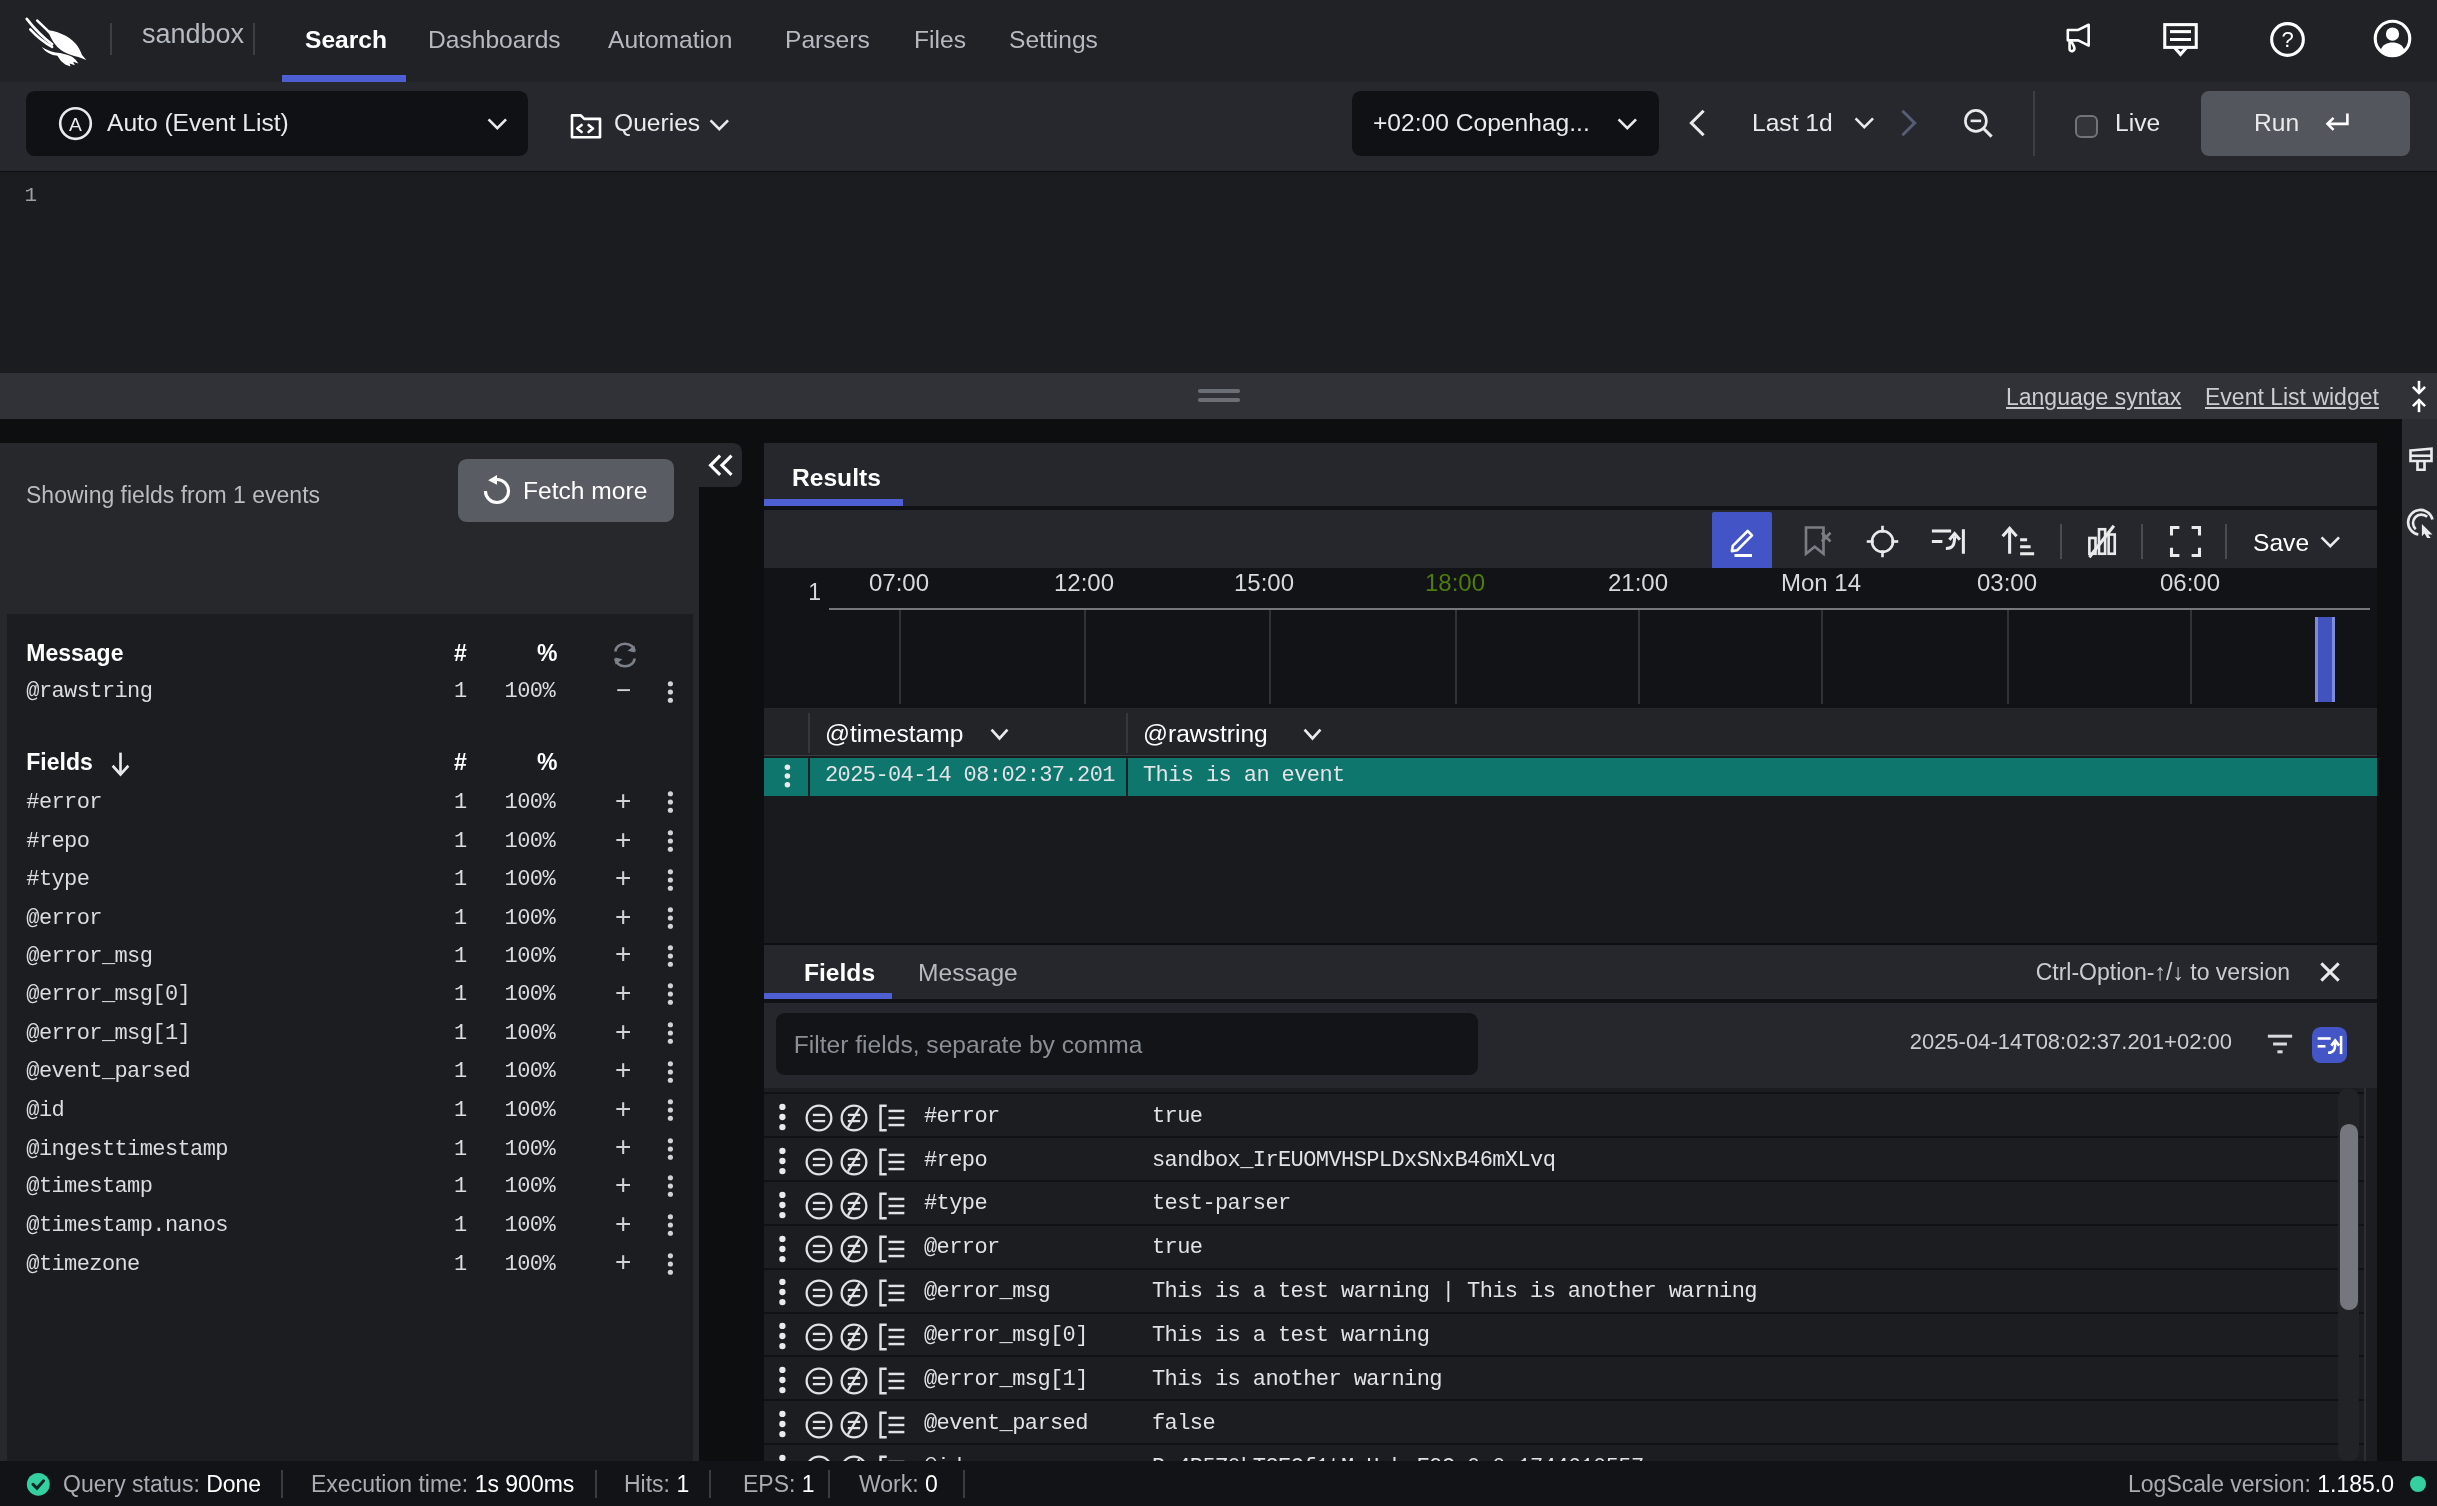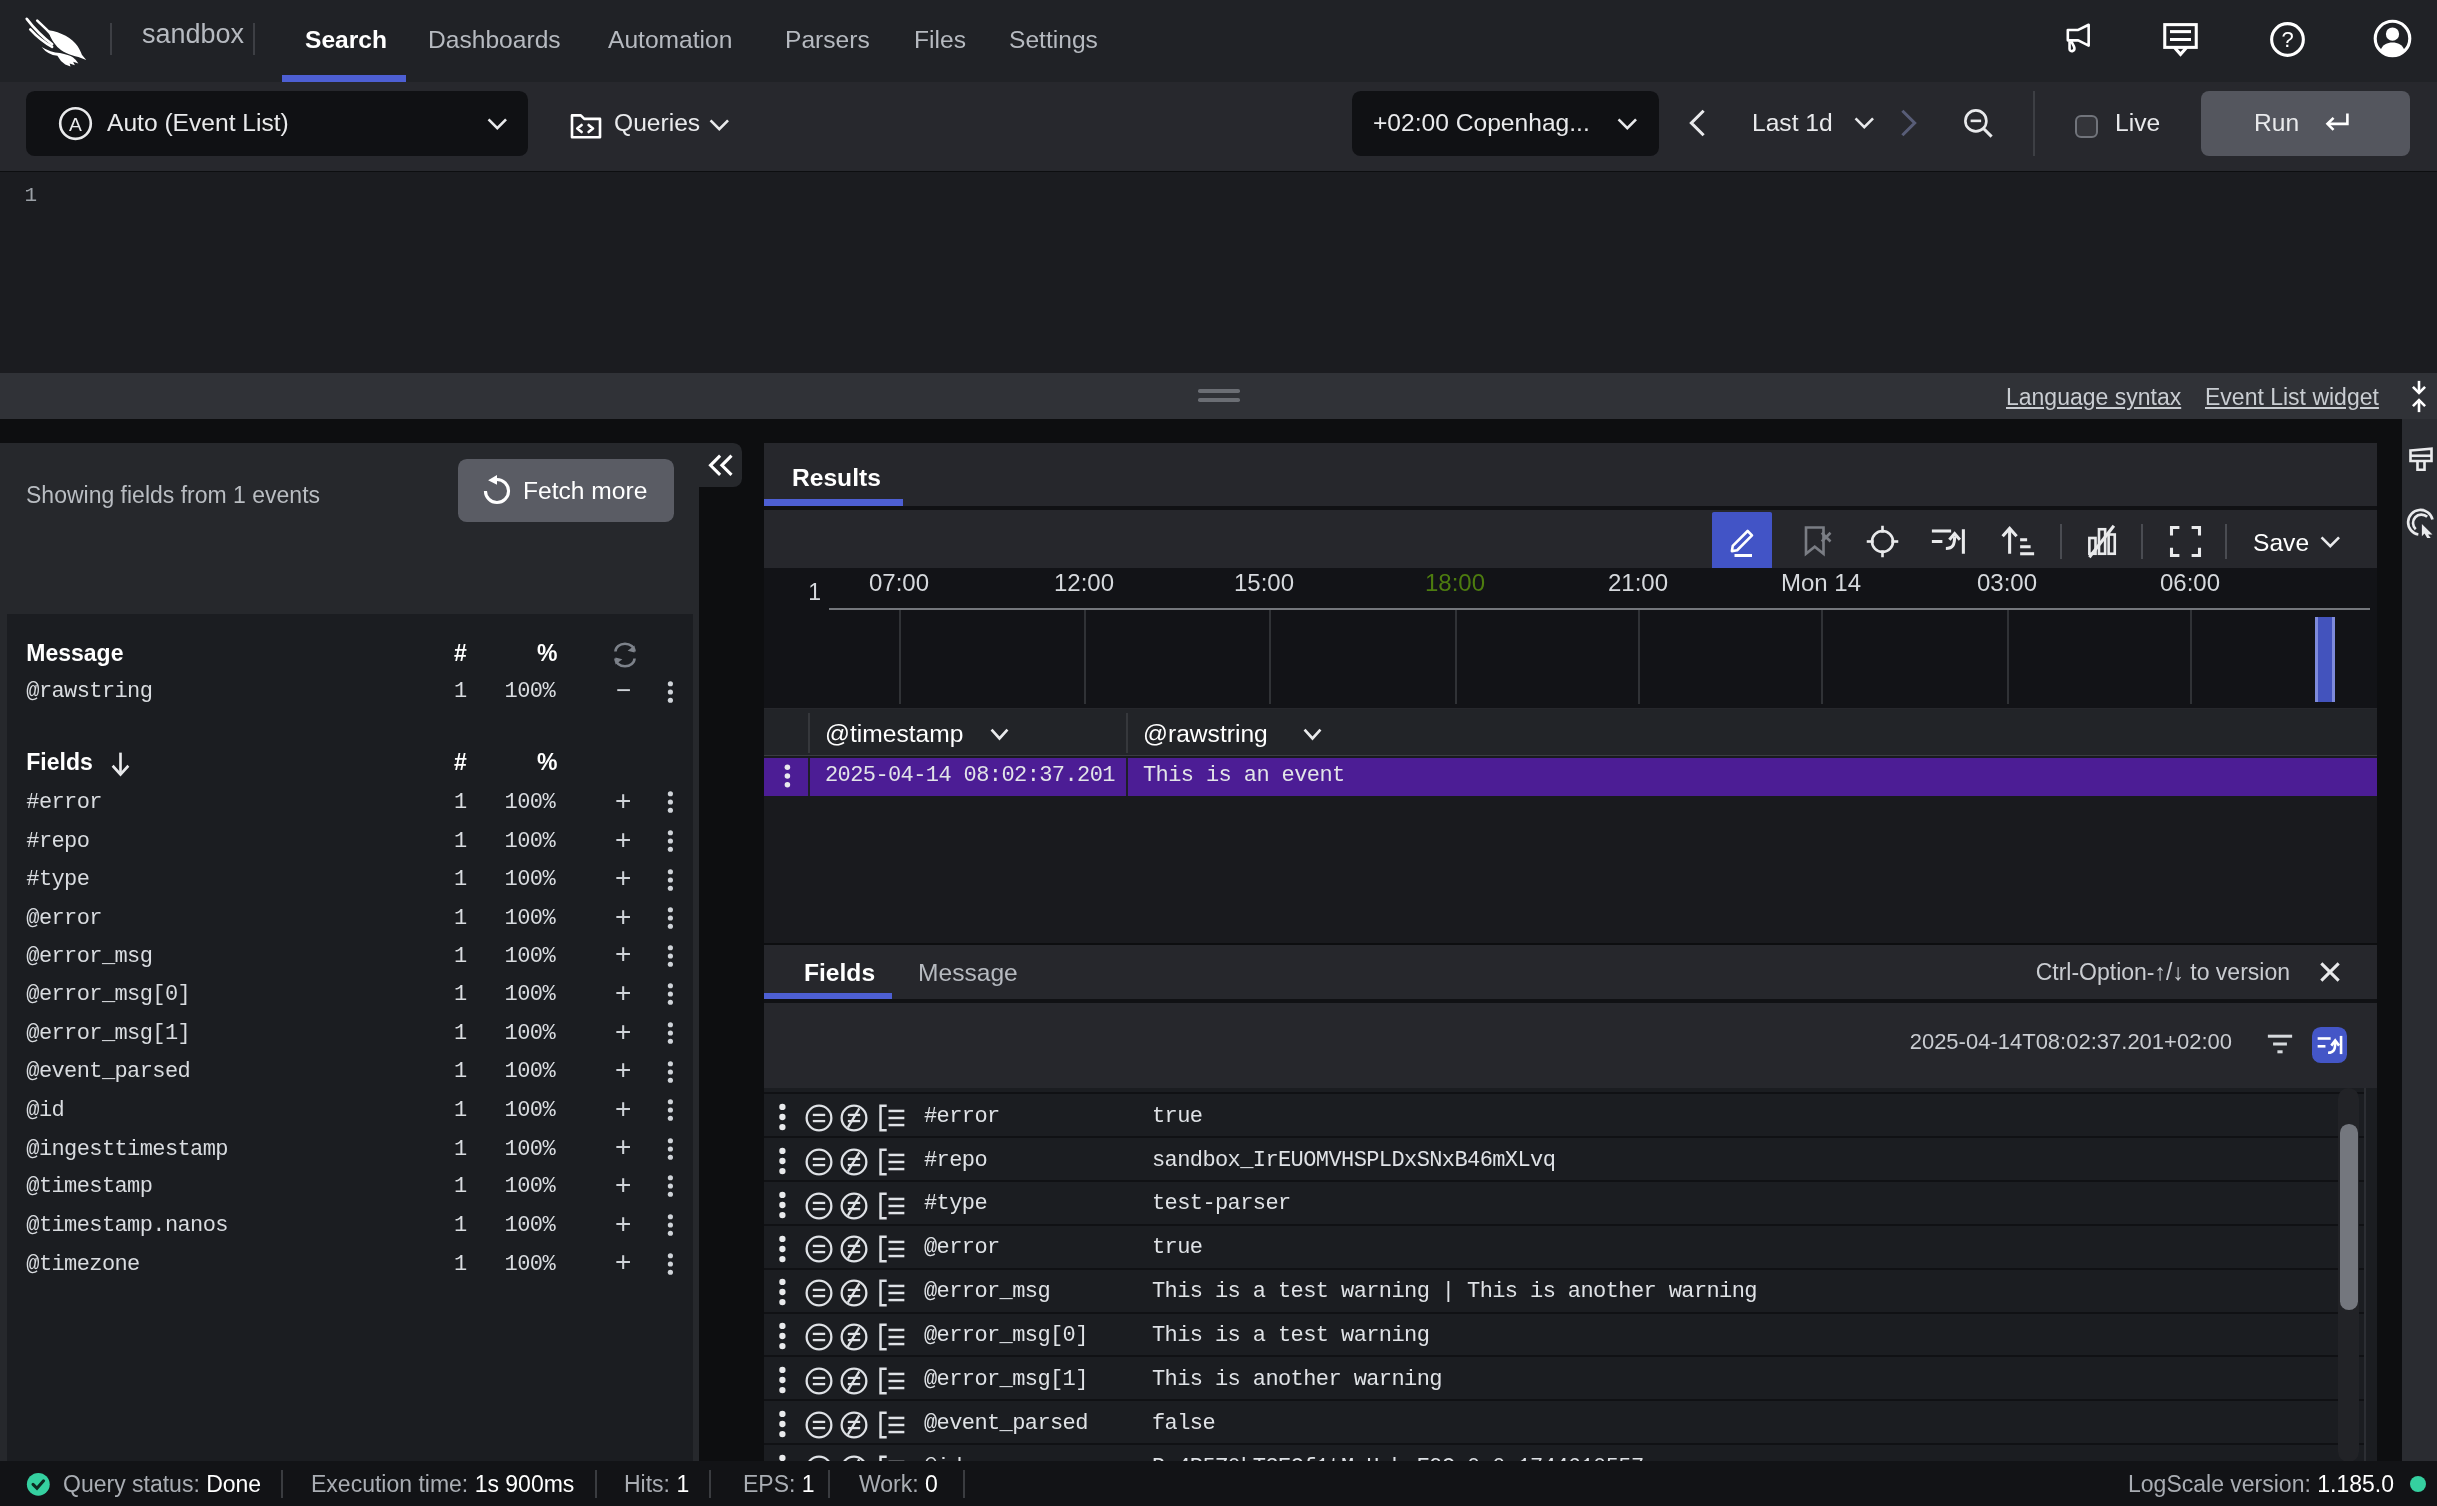--- a/index.html
+++ b/index.html
@@ -384,21 +384,21 @@
       <div class="abs" style="left:61px;top:11.4px;font-size:24.6px;color:#fff;">@timestamp</div>
       <svg class="abs" style="left:224px;top:16.7px;" width="23" height="16" viewBox="0 0 26 18">
         <path d="M4,4 L13,14 L22,4" fill="none" stroke="#e9eaec" stroke-width="3"></path>
       </svg>
       <div class="abs" style="left:362px;top:3.5px;width:1.8px;height:40px;background:#36383c;"></div>
       <div class="abs" style="left:379px;top:11.4px;font-size:24.6px;color:#fff;">@rawstring</div>
       <svg class="abs" style="left:537px;top:16.7px;" width="23" height="16" viewBox="0 0 26 18">
         <path d="M4,4 L13,14 L22,4" fill="none" stroke="#e9eaec" stroke-width="3"></path>
       </svg>
     </div>
-    <div class="abs" style="left:0;top:49px;width:1613px;height:38px;background:#4c1d95;">
+    <div class="abs" style="left:0;top:49px;width:1613px;height:38px;background:#0f766e;">
       <div class="abs" style="left:44px;top:0;width:1.8px;height:38px;background:#1e2028;"></div>
       <div class="abs" style="left:362px;top:0;width:1.8px;height:38px;background:#1e2028;"></div>
       <svg class="abs" style="left:19.3px;top:5.3px;" width="8.8" height="26" viewBox="0 0 10 30">
           <circle cx="5" cy="5.0" r="3.2" fill="#e9eaec"></circle>
           <circle cx="5" cy="15.0" r="3.2" fill="#e9eaec"></circle>
           <circle cx="5" cy="25.0" r="3.2" fill="#e9eaec"></circle>
         </svg>
       <div class="abs mono" style="left:61px;top:5.3px;font-size:22px;letter-spacing:-0.6px;color:#e2e4e8;">2025-04-14 08:02:37.201</div>
       <div class="abs mono" style="left:379px;top:5.3px;font-size:22px;letter-spacing:-0.6px;color:#e2e4e8;">This is an event</div>
     </div>
@@ -406,20 +406,23 @@
 
   <div class="abs" id="bpanel" style="left:0;top:500px;width:1613px;height:145px;background:#26272c;border-top:2.6px solid #0d0e10;">
     <div class="abs" style="left:40px;top:14px;font-size:24.6px;font-weight:bold;color:#fff;">Fields</div>
     <div class="abs" style="left:0;top:48px;width:128px;height:6.1px;background:#4d5fd3;"></div>
     <div class="abs" style="left:0;top:54px;width:1613px;height:3.5px;background:#101114;"></div>
     <div class="abs" style="left:154px;top:14px;font-size:24.6px;color:#b6bac0;">Message</div>
     <div class="abs" style="left:1096px;top:14px;width:430px;text-align:right;font-size:23px;color:#c9ccd1;">Ctrl-Option-↑/↓ to version</div>
     <svg class="abs" style="left:1553px;top:14px;" width="26" height="26" viewBox="0 0 30 30">
       <path d="M5,5 L25,25 M25,5 L5,25" stroke="#e9eaec" stroke-width="3.5"></path>
     </svg>
+    <div class="abs" style="left:12.3px;top:68px;width:702px;height:62px;background:#131418;border-radius:8.8px;">
+      <div class="abs" style="left:17.5px;top:17.5px;font-size:24.6px;color:#8a8f96;">Filter fields, separate by comma</div>
+    </div>
     <div class="abs" style="left:1052px;top:84px;width:416px;text-align:right;font-size:22px;color:#c9ccd1;">2025-04-14T08:02:37.201+02:00</div>
     <svg class="abs" style="left:1500px;top:86px;" width="32" height="26" viewBox="0 0 36 30">
       <line x1="4" y1="6" x2="32" y2="6" stroke="#d6d9dd" stroke-width="3.5"></line>
       <line x1="10" y1="15" x2="26" y2="15" stroke="#d6d9dd" stroke-width="3.5"></line>
       <line x1="15" y1="24" x2="21" y2="24" stroke="#d6d9dd" stroke-width="3.5"></line>
     </svg>
     <div class="abs" style="left:1548px;top:82px;width:35px;height:36px;background:#4456c7;border-radius:8.8px;">
       <svg class="abs" style="left:3.5px;top:5.3px;" width="28" height="26" viewBox="0 0 42 40">
         <line x1="2" y1="10" x2="22" y2="10" stroke="#fff" stroke-width="4"></line>
         <line x1="2" y1="22" x2="14" y2="22" stroke="#fff" stroke-width="4"></line>

